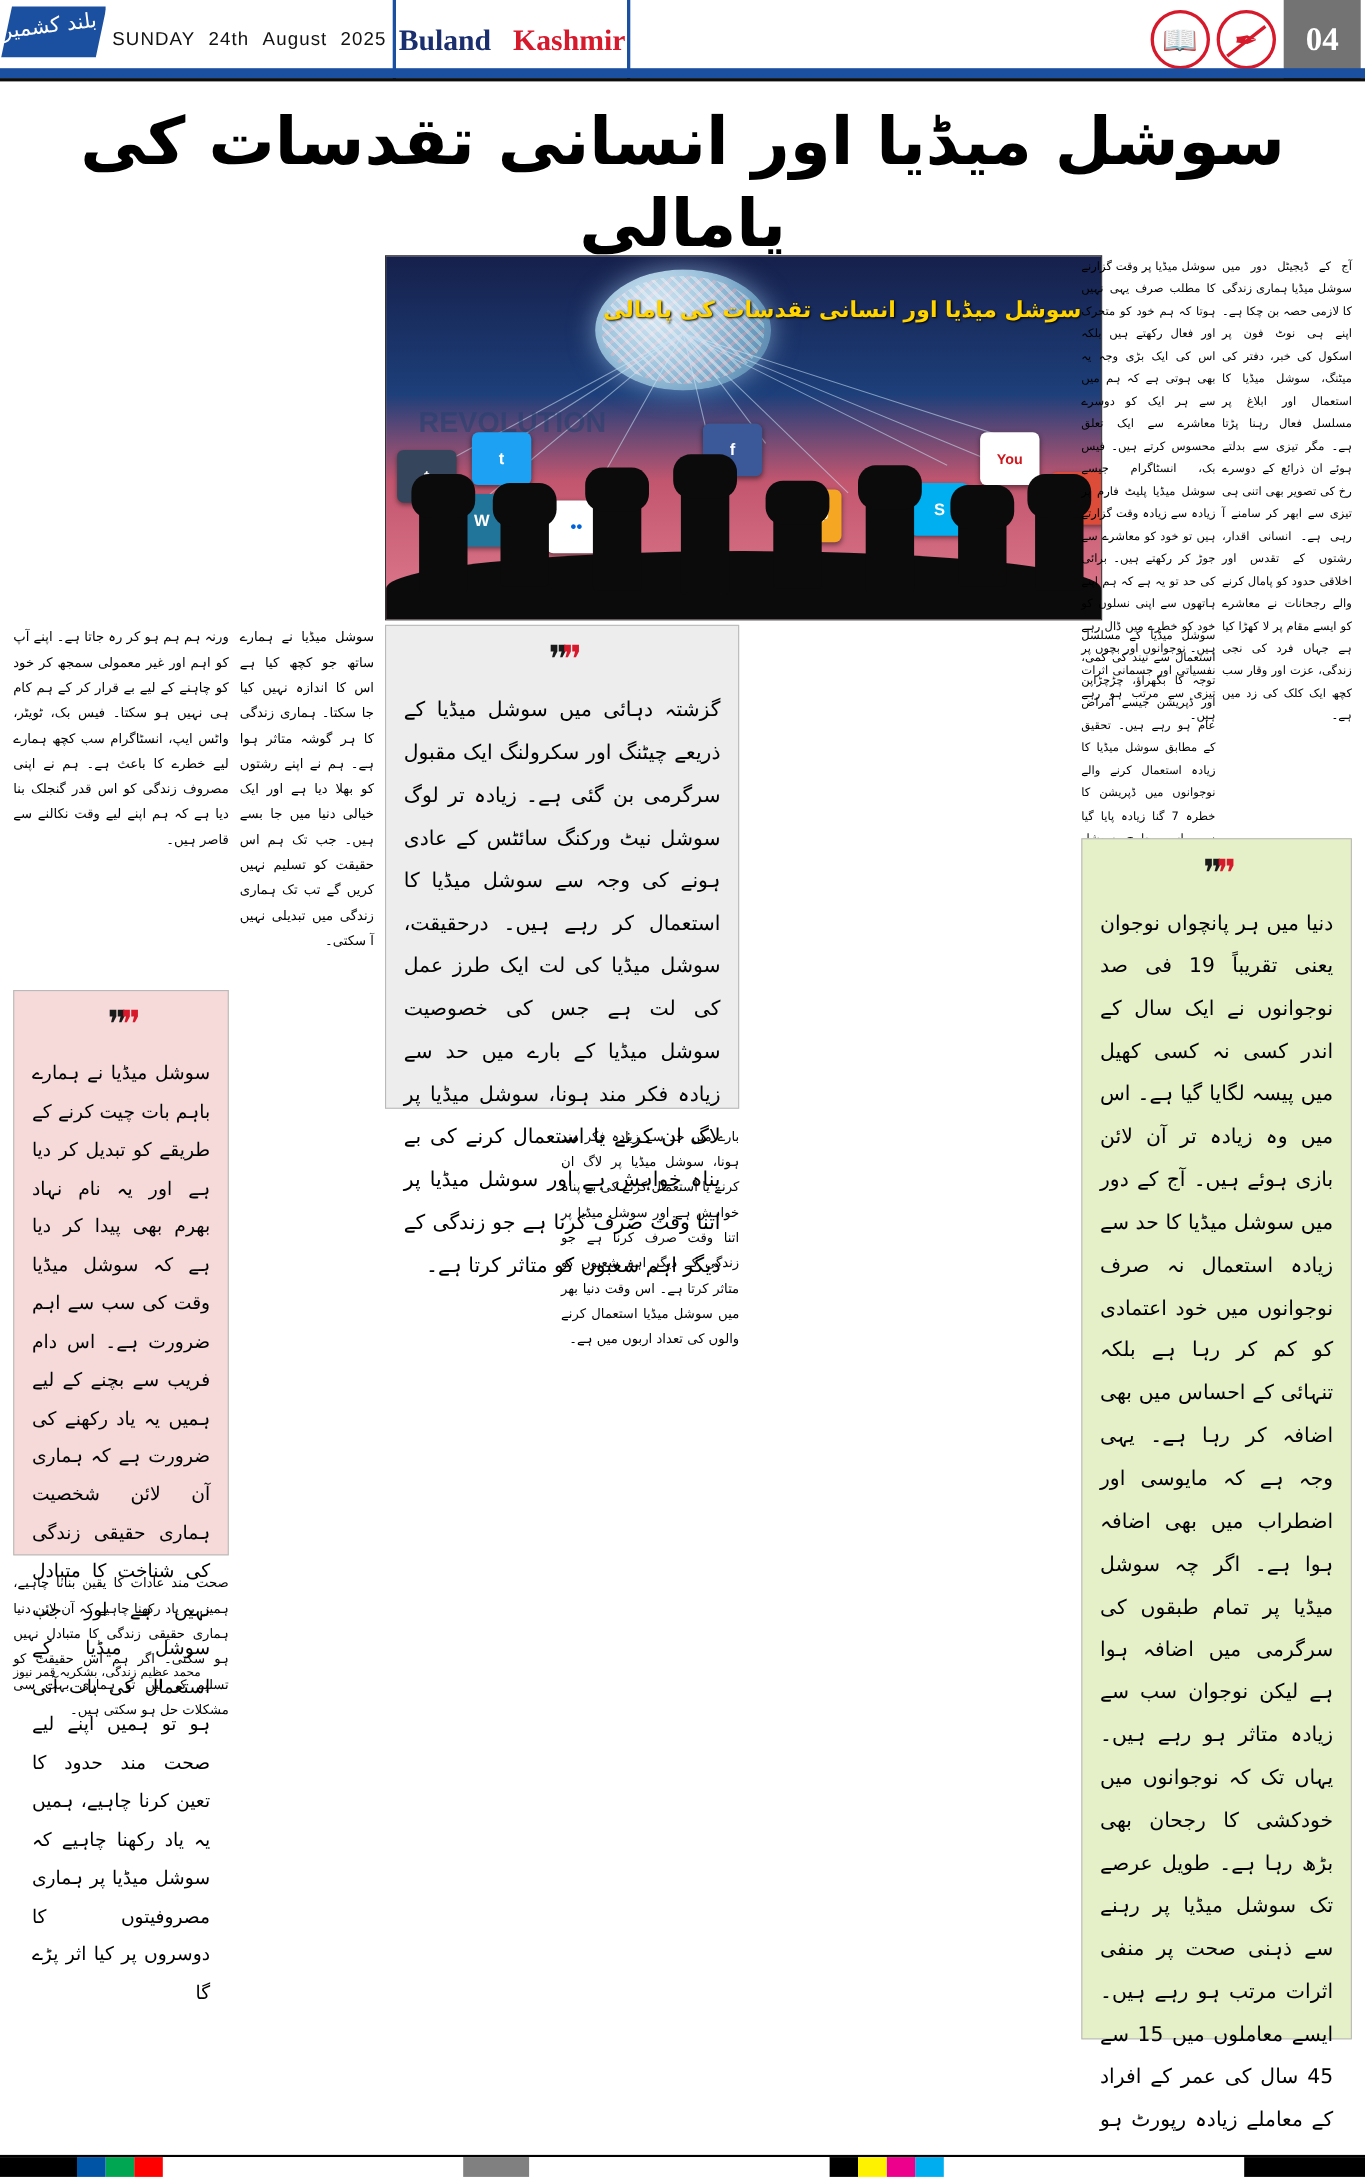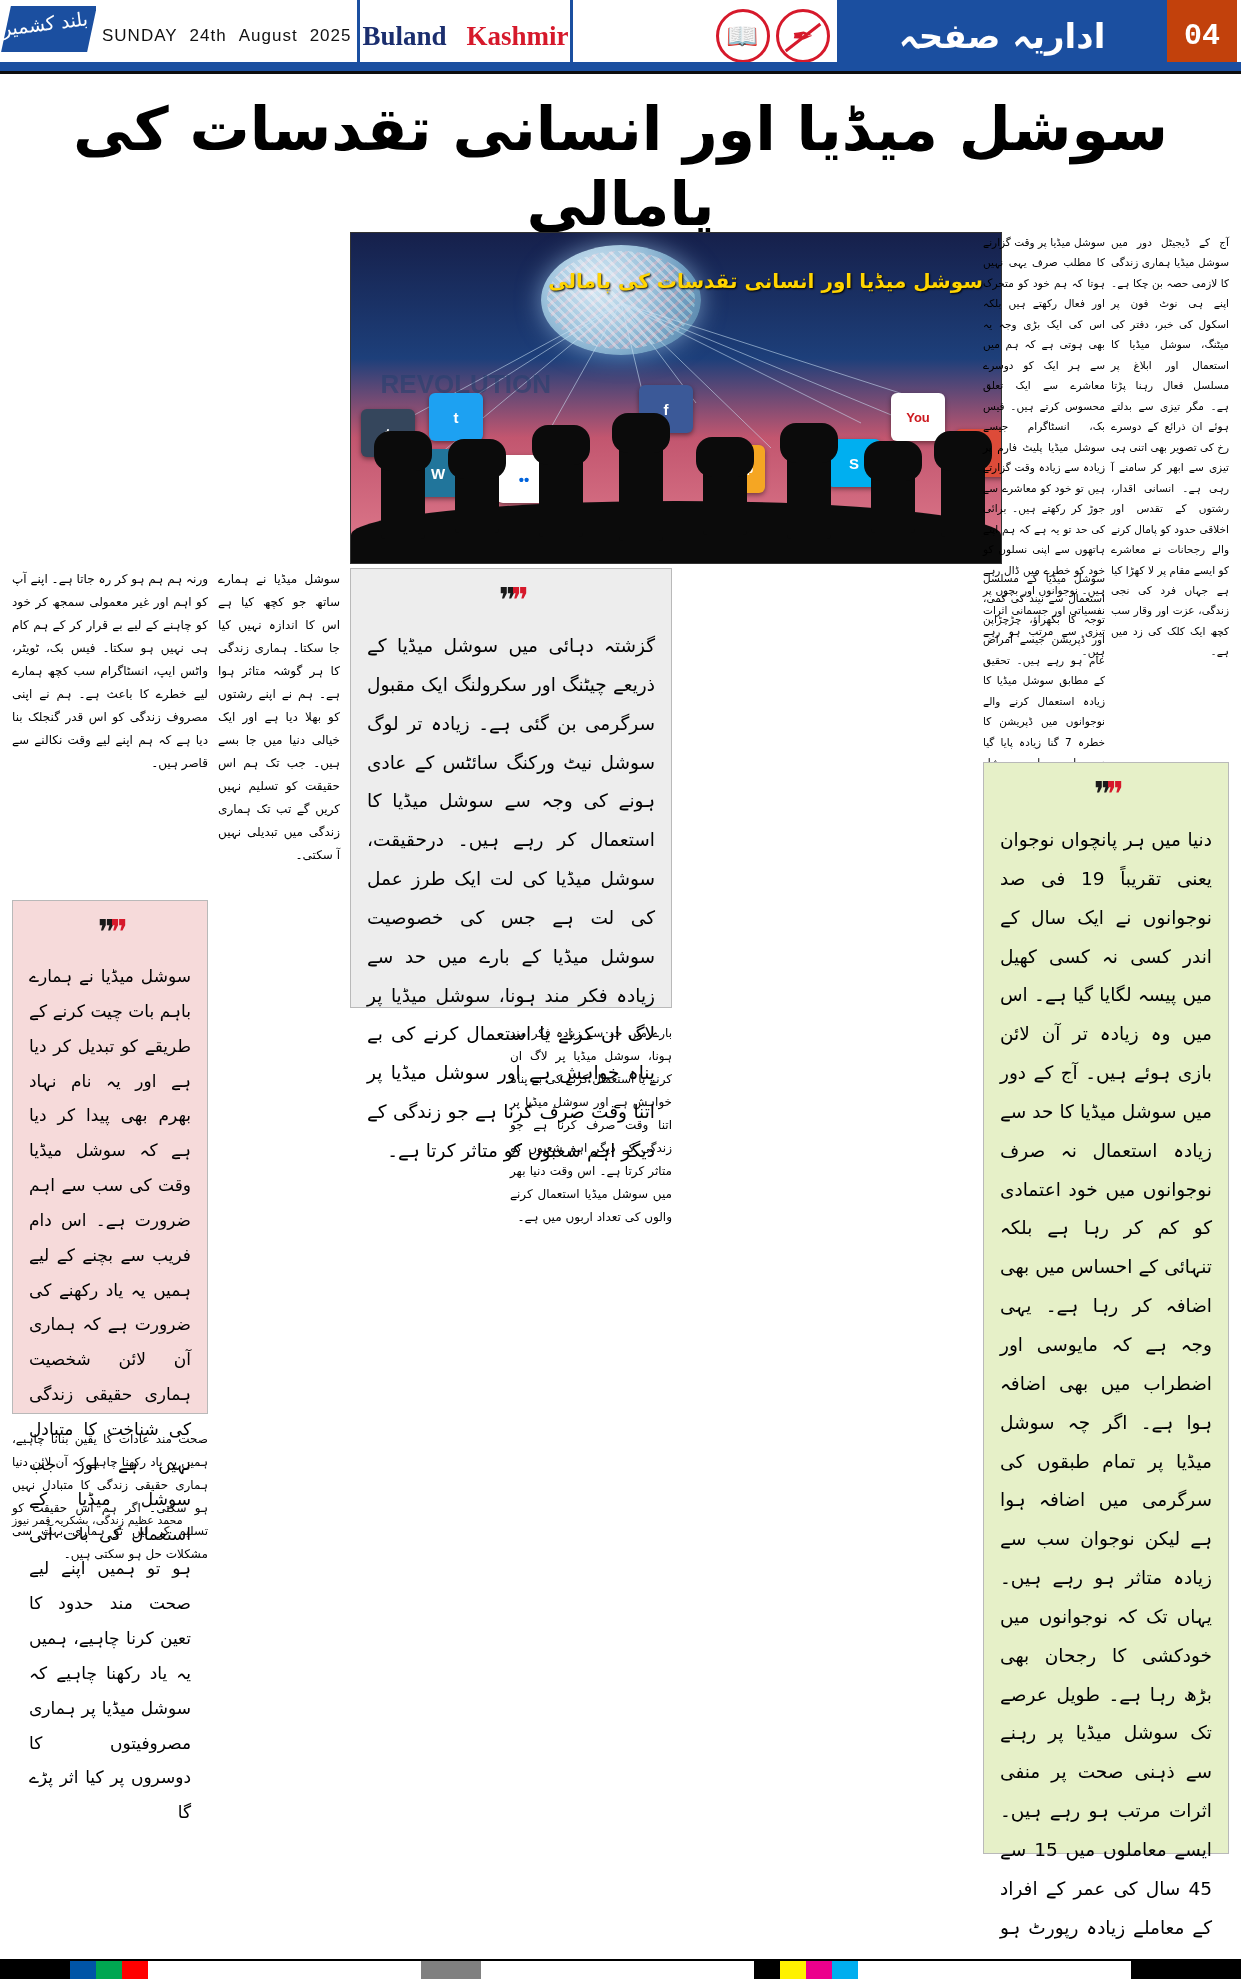--- a/index.html
+++ b/index.html
@@ -116,26 +116,26 @@
     color: #fff;
     display: flex;
     align-items: center;
     justify-content: center;
     font-family: "DejaVu Sans", sans-serif;
     font-size: 34px;
     font-weight: bold;
   }
   .mast-pageno {
     flex: 0 0 70px;
-    background: #c2410c;
+    background: #737373;
     color: #fff;
     display: flex;
     align-items: center;
     justify-content: center;
-    font-family: Liberation Mono, monospace;
+    font-family: Liberation Serif, serif;
     font-size: 30px;
     font-weight: bold;
     border-right: 4px solid #fff;
   }
   .mast-rule {
     position: absolute;
     top: 62px; left: 0;
     width: 1241px; height: 9px;
     background: #1b4fa0;
   }
@@ -338,21 +338,20 @@
       <span class="t-kashmir">Kashmir</span>
     </div>
 
     <div class="mast-spacer"></div>
 
     <div class="mast-icons">
       <div class="icon-circle pen">✒</div>
       <div class="icon-circle">📖</div>
     </div>
 
-    <div class="mast-blue">اداریہ صفحہ</div>
     <div class="mast-pageno">04</div>
   </div>
   <div class="mast-rule"></div>
   <div class="mast-rule2"></div>
 
   <div class="headline">سوشل میڈیا اور انسانی تقدسات کی پامالی</div>
 
   <div class="content">
 
     <div class="hero">

